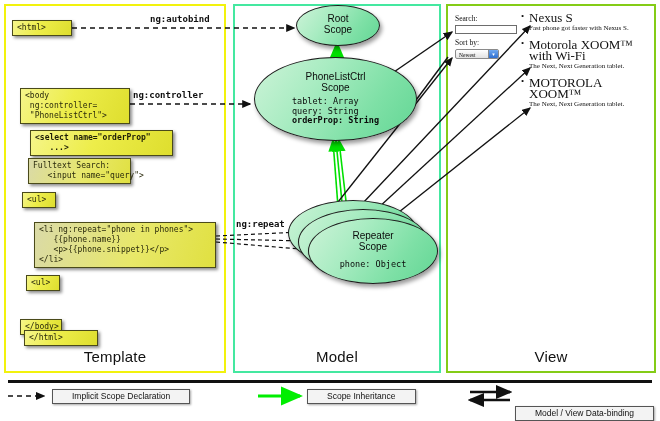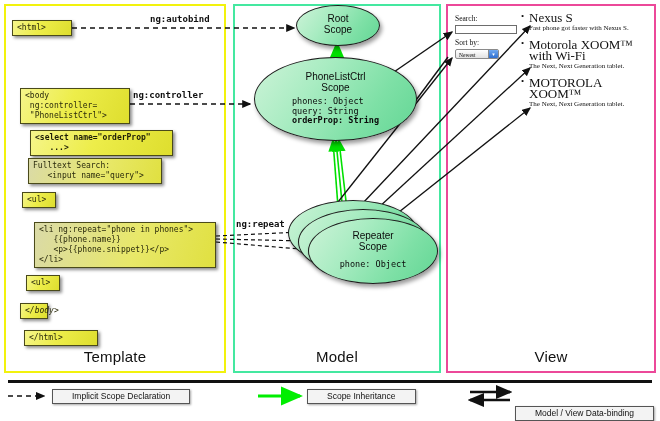--- a/index.html
+++ b/index.html
@@ -25,21 +25,21 @@
     height: 421px;
     pointer-events: none;
   }
   .panel {
     position: absolute;
     background: #ffffff;
     box-sizing: border-box;
   }
   #panel-template { left: 4px;   top: 4px; width: 222px; height: 369px; border: 2px solid #f2f20d; }
   #panel-model    { left: 233px; top: 4px; width: 208px; height: 369px; border: 2px solid #44e8a0; }
-  #panel-view     { left: 446px; top: 4px; width: 210px; height: 369px; border: 2px solid #ec4899; }
+  #panel-view     { left: 446px; top: 4px; width: 210px; height: 369px; border: 2px solid #84cc16; }
 
   .panel-label {
     position: absolute;
     bottom: 6px;
     left: 0;
     width: 100%;
     text-align: center;
     font-size: 15px;
     color: #111;
     letter-spacing: .2px;
@@ -252,50 +252,50 @@
 
   <div class="codebox" style="left:12px;  top:20px;  width:60px;">&lt;html&gt;</div>
 
   <div class="codebox" style="left:20px; top:88px;  width:110px;">&lt;body
  ng:controller=
  "PhoneListCtrl"&gt;</div>
 
   <div class="codebox bold" style="left:30px; top:130px; width:143px;">&lt;select name="orderProp"
    ...&gt;</div>
 
-  <div class="codebox gray" style="left:28px; top:158px; width:134px;">Fulltext Search:
+  <div class="codebox gray" style="left:28px; top:158px; width:103px;">Fulltext Search:
    &lt;input name="query"&gt;</div>
 
   <div class="codebox" style="left:22px; top:192px; width:34px;">&lt;ul&gt;</div>
 
   <div class="codebox gray" style="left:34px; top:222px; width:182px;">&lt;li ng:repeat="phone in phones"&gt;
    {{phone.name}}
    &lt;p&gt;{{phone.snippet}}&lt;/p&gt;
 &lt;/li&gt;</div>
 
   <div class="codebox" style="left:26px; top:275px; width:34px;">&lt;ul&gt;</div>
 
-  <div class="codebox" style="left:20px; top:303px; width:28px;font-style:italic;">&lt;/body&gt;</div>
+  <div class="codebox" style="left:20px; top:319px; width:42px;">&lt;/body&gt;</div>
 
   <div class="codebox" style="left:24px; top:330px; width:74px;">&lt;/html&gt;</div>
 
   <div class="edge-label" style="left:150px; top:14px;">ng:autobind</div>
   <div class="edge-label" style="left:133px; top:90px;">ng:controller</div>
   <div class="edge-label" style="left:236px; top:219px;">ng:repeat</div>
 
   <div class="ellipse" style="left:296px; top:5px; width:84px; height:41px; padding-top:7px;">
     <div class="title">Root</div>
     <div class="title">Scope</div>
   </div>
 
   <div class="ellipse" style="left:254px; top:57px; width:163px; height:84px; padding-top:13px;">
     <div class="title">PhoneListCtrl</div>
     <div class="title">Scope</div>
     <div class="props" style="margin-top:4px;">
-      <div>phones: Object</div>
+      <div>tablet: Array</div>
       <div>query: String</div>
       <div class="b">orderProp: String</div>
     </div>
   </div>
 
   <div class="ellipse" style="left:288px; top:200px; width:130px; height:66px;"></div>
   <div class="ellipse" style="left:298px; top:209px; width:130px; height:66px;"></div>
   <div class="ellipse" style="left:308px; top:218px; width:130px; height:66px; padding-top:11px;">
     <div class="title">Repeater</div>
     <div class="title">Scope</div>

